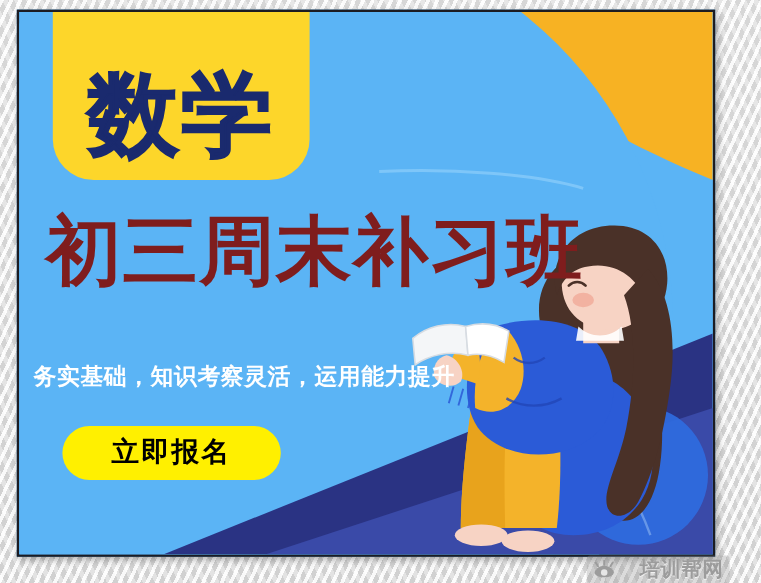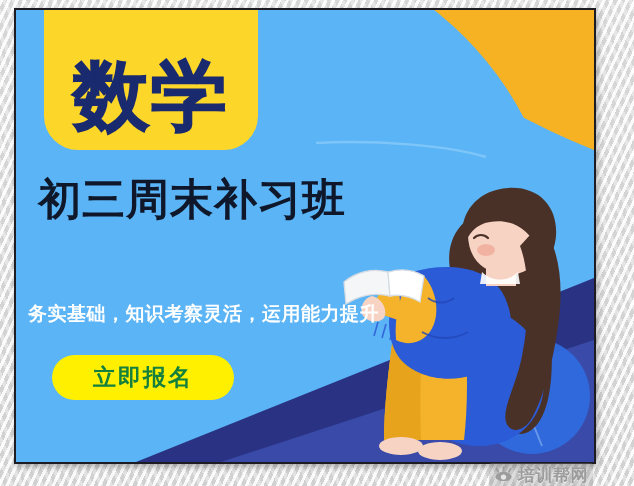--- a/index.html
+++ b/index.html
@@ -71,24 +71,24 @@
     letter-spacing: 2px;
     -webkit-text-stroke: 1.5px #1a2a6e;
   }
 
   
   #headline {
     position: absolute;
     left: 22px;
     top: 168px;
     font-family: "DejaVu Sans", "Liberation Sans", sans-serif;
-    font-size: 43px;
-    font-weight: 700;
-    line-height: 1;
-    color: #0f172a;
+    font-size: 63px;
+    font-weight: 700;
+    line-height: 1;
+    color: #7f1d1d;
     letter-spacing: 1px;
     white-space: nowrap;
   }
 
   
   #subtitle {
     position: absolute;
     left: 12px;
     top: 291px;
     font-family: "DejaVu Sans", "Liberation Sans", sans-serif;
@@ -112,34 +112,34 @@
     display: flex;
     align-items: center;
     justify-content: center;
     cursor: pointer;
     padding: 0;
   }
   #cta-button .cta-text {
     font-family: "DejaVu Sans", "Liberation Sans", sans-serif;
     font-size: 23px;
     font-weight: 700;
-    color: #15803d;
+    color: #000000;
     letter-spacing: 2px;
     line-height: 1;
   }
 
   
   #watermark {
     position: absolute;
     left: 489px;
     top: 463px;
     height: 24px;
     display: flex;
     align-items: center;
-    gap: 5px;
+    gap: 20px;
     padding: 0 5px;
     background: rgba(150,150,150,0.30);
     border-radius: 3px;
   }
   #watermark .wm-icon {
     width: 19px;
     height: 19px;
     display: block;
     flex: none;
   }

